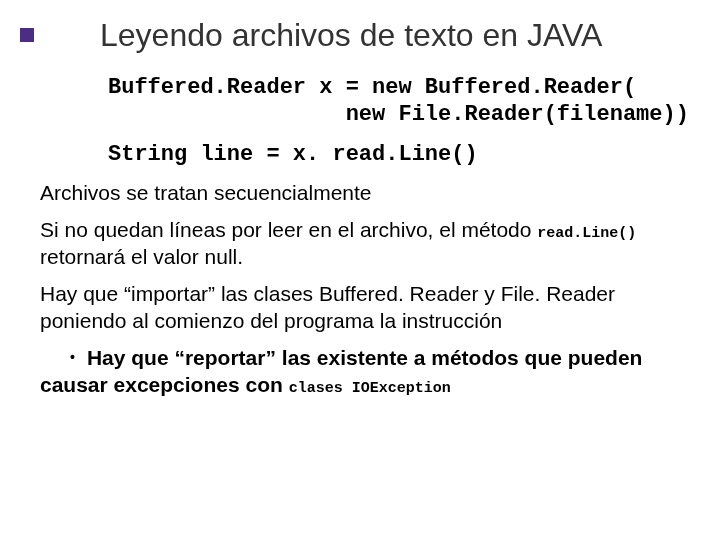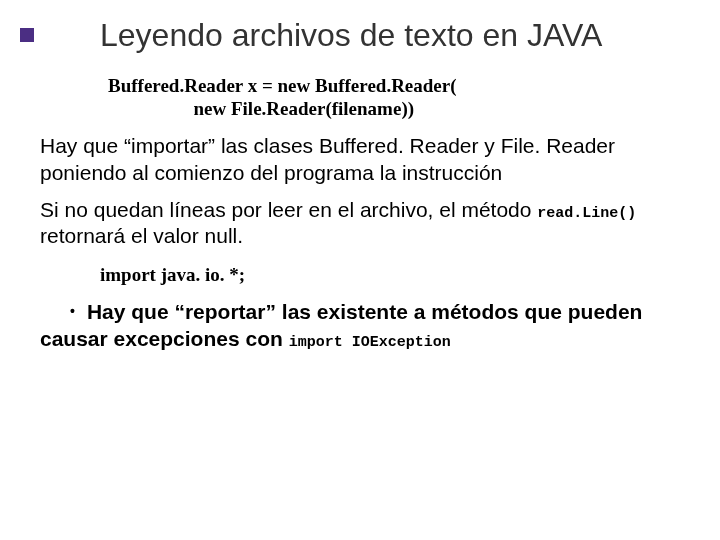--- a/index.html
+++ b/index.html
@@ -35,23 +35,23 @@
     line-height: 1.1;
   }
   .body {
     font-size: 21px;
     line-height: 1.28;
   }
   .para {
     margin: 0 0 10px 0;
   }
   .codeblock {
-    font-family: Liberation Serif, serif;
+    font-family: Liberation Mono, monospace;
     font-weight: bold;
-    font-size: 19px;
+    font-size: 22px;
     white-space: pre;
     margin: 14px 0 12px 68px;
     line-height: 1.2;
   }
   .inline-small {
     font-family: "Courier New", Courier, monospace;
     font-weight: bold;
     font-size: 15px;
   }
   .sub-bullet {
@@ -75,28 +75,29 @@
 
   <h1 class="title">Leyendo archivos de texto en JAVA</h1>
 
   <div class="body">
 
 
     <div class="codeblock">Buffered.Reader x = new Buffered.Reader(
                   new File.Reader(filename))</div>
 
 
+    <div class="codeblock">String line = x. read.Line()</div>
 
-
-    <p class="para">Hay que “importar” las clases Buffered. Reader y File. Reader poniendo al comienzo del programa la instrucción</p>
+    <p class="para">Archivos se tratan secuencialmente</p>
 
     <p class="para">
       <span>Si no quedan líneas por leer en el archivo, el método </span><span class="inline-small">read.Line()</span><span> retornará el valor null.</span>
     </p>
 
-    <div class="codeblock" style="margin-left:60px;">import java. io. *;</div>
+    <p class="para">Hay que “importar” las clases Buffered. Reader y File. Reader poniendo al comienzo del programa la instrucción</p>
+
 
     <p class="para bold" style="margin-top:6px;">
-      <span class="sub-bullet">•</span><span>Hay que “reportar” las existente a métodos que pueden causar excepciones con </span><span class="inline-small bold">import IOException</span>
+      <span class="sub-bullet">•</span><span>Hay que “reportar” las existente a métodos que pueden causar excepciones con </span><span class="inline-small bold">clases IOException</span>
     </p>
 
   </div>
 </div>
 
 </body></html>

